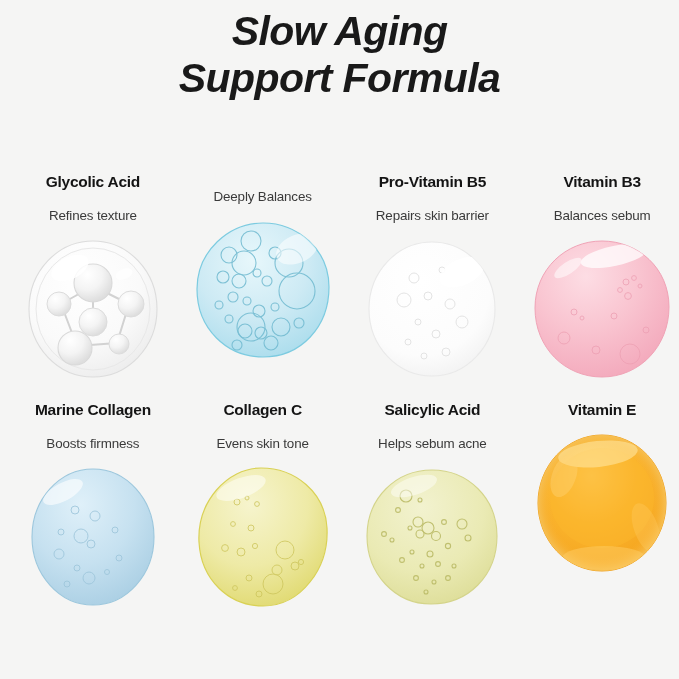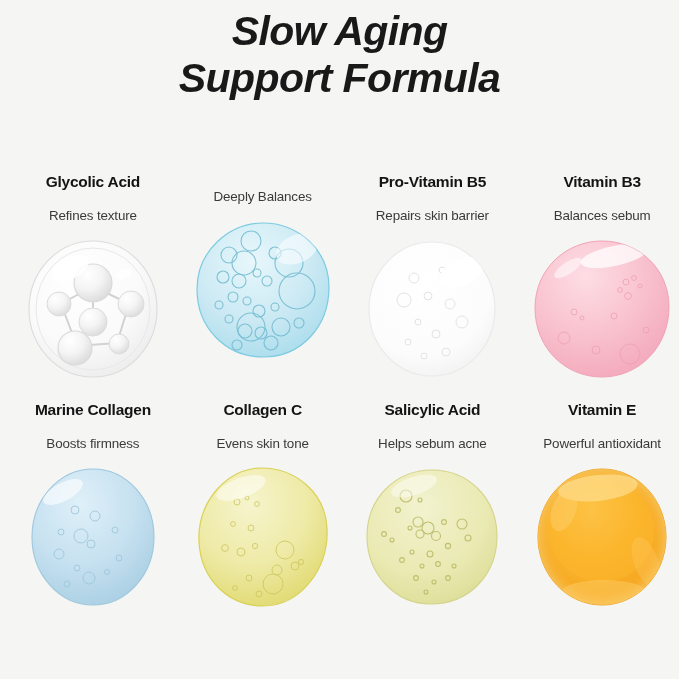--- a/index.html
+++ b/index.html
@@ -388,21 +388,20 @@
           </g>
           <g clip-path="url(#c7)" fill="#ffffff" opacity="0.45">
             <ellipse cx="56" cy="20" rx="24" ry="9" transform="rotate(-18 56 20)"></ellipse>
           </g>
         </svg>
       </div>
     </div>
 
     <div class="cell">
       <div class="ing-name">Vitamin E</div>
-      <div class="ing-desc">Powerful antioxidant</div>
       <div class="blob-wrap">
         <svg viewBox="0 0 148 142" xmlns="http://www.w3.org/2000/svg" aria-hidden="true">
           <defs>
             <radialGradient id="g8body" cx="42%" cy="30%" r="78%">
               <stop offset="0%" stop-color="#ffd064"></stop>
               <stop offset="45%" stop-color="#fbb62f"></stop>
               <stop offset="100%" stop-color="#f3a01a"></stop>
             </radialGradient>
             <radialGradient id="g8rim" cx="50%" cy="50%" r="50%">
               <stop offset="78%" stop-color="#f8ad29" stop-opacity="0"></stop>

